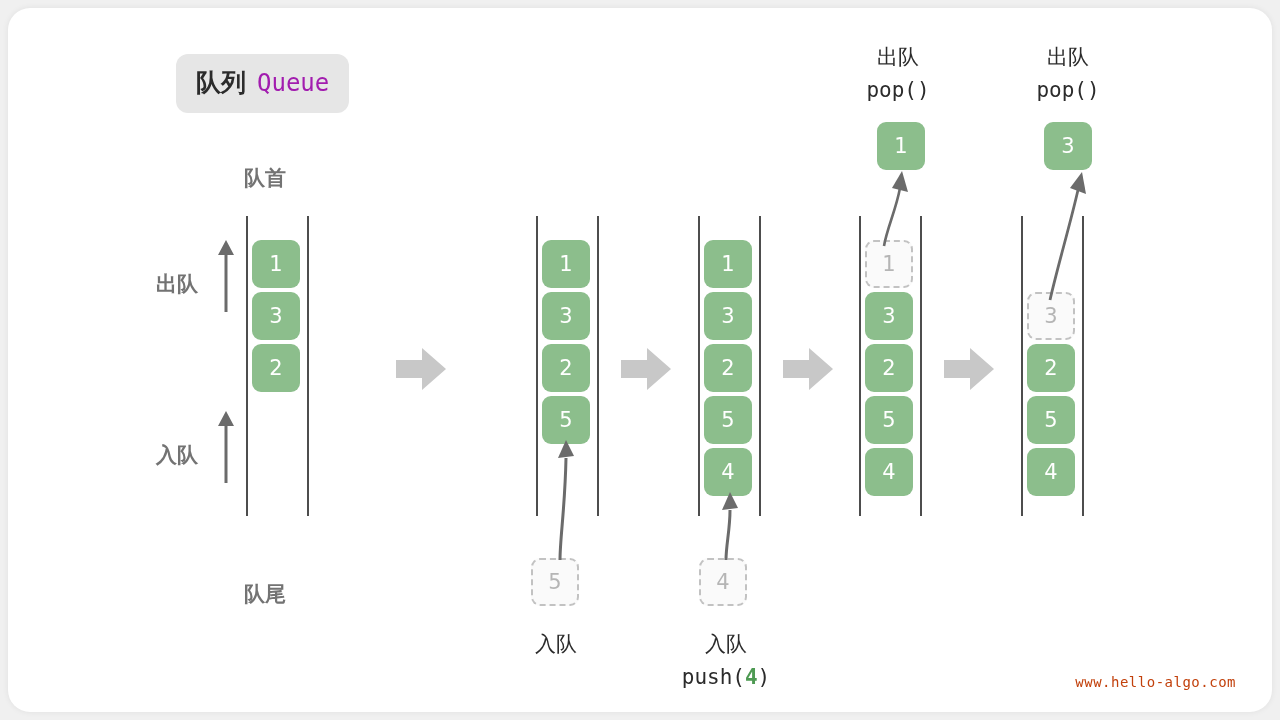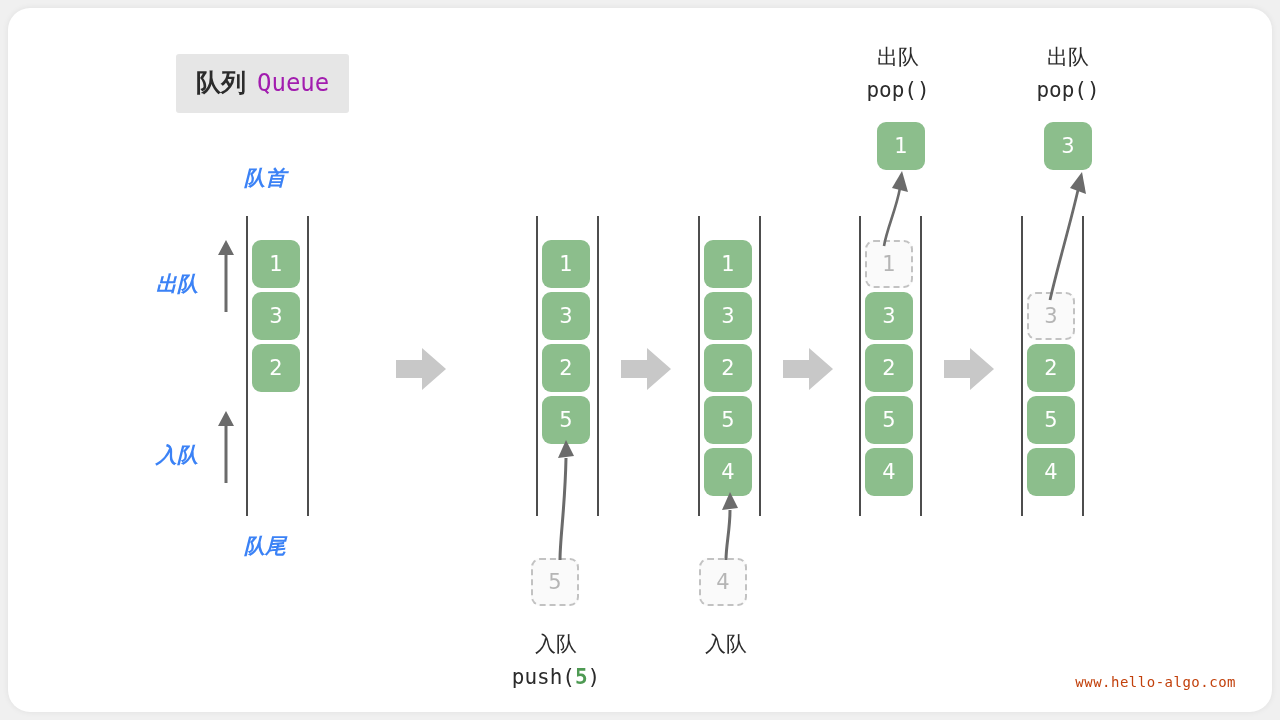--- a/index.html
+++ b/index.html
@@ -17,39 +17,38 @@
     box-shadow:0 0 6px rgba(0,0,0,0.07);
     overflow:hidden;
   }
   .abs{position:absolute;}
 
   
   #title-badge{
     left:168px;top:46px;
     padding:12px 20px 14px 20px;
     background:#e6e6e6;
-    border-radius:3px;
+    border-radius:12px;
     display:flex;align-items:baseline;gap:11px;
     white-space:nowrap;
   }
   #title-badge .cn{
     font-size:25px;font-weight:bold;color:#2b2b2b;
     font-family:"DejaVu Sans","Liberation Sans",sans-serif;
   }
   #title-badge .en{
     font-size:24px;color:#a21caf;
     font-family:"DejaVu Sans Mono","Liberation Mono",monospace;
   }
 
   
   .cnlabel{
-    font-size:21px;font-weight:bold;color:#3b82f6;
+    font-size:21px;font-weight:bold;color:#737373;
     font-family:"DejaVu Sans","Liberation Sans",sans-serif;
     white-space:nowrap;
-    font-style:italic;
   }
   .oplabel{
     font-size:21px;color:#2b2b2b;
     font-family:"DejaVu Sans","Liberation Sans",sans-serif;
     text-align:center;white-space:nowrap;line-height:1.55;
   }
   .mono{
     font-family:"DejaVu Sans Mono","Liberation Mono",monospace;
     font-size:21px;color:#2b2b2b;
   }
@@ -88,21 +87,21 @@
 <body>
 
 <div id="card">
 
   <div class="abs" id="title-badge">
     <span class="cn">队列</span>
     <span class="en">Queue</span>
   </div>
 
   <div class="abs cnlabel" style="left:236px;top:156px;">队首</div>
-  <div class="abs cnlabel" style="left:236px;top:524px;">队尾</div>
+  <div class="abs cnlabel" style="left:236px;top:572px;">队尾</div>
 
   <div class="abs cnlabel" style="left:148px;top:262px;">出队</div>
   <div class="abs cnlabel" style="left:148px;top:433px;">入队</div>
 
   <svg class="abs" style="left:206px;top:232px;" width="24" height="72">
     <line x1="12" y1="72" x2="12" y2="12" stroke="#6b6b6b" stroke-width="3"></line>
     <polygon points="12,0 4,15 20,15" fill="#6b6b6b"></polygon>
   </svg>
 
   <svg class="abs" style="left:206px;top:403px;" width="24" height="72">
@@ -134,21 +133,20 @@
 
   <div class="abs" id="incoming-2" style="left:523px;top:550px;width:48px;height:48px;">
       <div class="cell ghost" style="left: 0px; top: 0px;">5</div>
     </div>
   <svg class="abs" style="left:530px;top:430px;" width="50" height="125">
     <path d="M 22 122 C 22 100, 27 70, 28 20" stroke="#6b6b6b" stroke-width="3" fill="none"></path>
     <polygon points="28,2 20,20 36,18" fill="#6b6b6b"></polygon>
   </svg>
   <div class="abs oplabel" style="left:478px;top:620px;width:140px;">
     <div>入队</div>
-    <div class="mono"><span>push(</span><span class="num">5</span><span>)</span></div>
   </div>
 
   <svg class="abs" style="left:613px;top:340px;" width="52" height="42">
     <polygon points="0,12 26,12 26,0 50,21 26,42 26,30 0,30" fill="#c8c8c8"></polygon>
   </svg>
 
   <div class="abs rail" style="left:690px;top:208px;height:300px;"></div>
   <div class="abs rail" style="left:751px;top:208px;height:300px;"></div>
   <div class="abs" id="stage-3" style="left:696px;top:232px;width:48px;height:276px;">
       <div class="cell solid" style="left: 0px; top: 0px;">1</div>
@@ -160,20 +158,21 @@
 
   <div class="abs" id="incoming-3" style="left:691px;top:550px;width:48px;height:48px;">
       <div class="cell ghost" style="left: 0px; top: 0px;">4</div>
     </div>
   <svg class="abs" style="left:698px;top:482px;" width="50" height="72">
     <path d="M 20 70 C 20 55, 24 40, 24 20" stroke="#6b6b6b" stroke-width="3" fill="none"></path>
     <polygon points="24,2 16,20 32,18" fill="#6b6b6b"></polygon>
   </svg>
   <div class="abs oplabel" style="left:648px;top:620px;width:140px;">
     <div>入队</div>
+    <div class="mono"><span>push(</span><span class="num">4</span><span>)</span></div>
   </div>
 
   <svg class="abs" style="left:775px;top:340px;" width="52" height="42">
     <polygon points="0,12 26,12 26,0 50,21 26,42 26,30 0,30" fill="#c8c8c8"></polygon>
   </svg>
 
   <div class="abs rail" style="left:851px;top:208px;height:300px;"></div>
   <div class="abs rail" style="left:912px;top:208px;height:300px;"></div>
   <div class="abs" id="stage-4" style="left:857px;top:232px;width:48px;height:276px;">
       <div class="cell ghost" style="left: 0px; top: 0px;">1</div>

